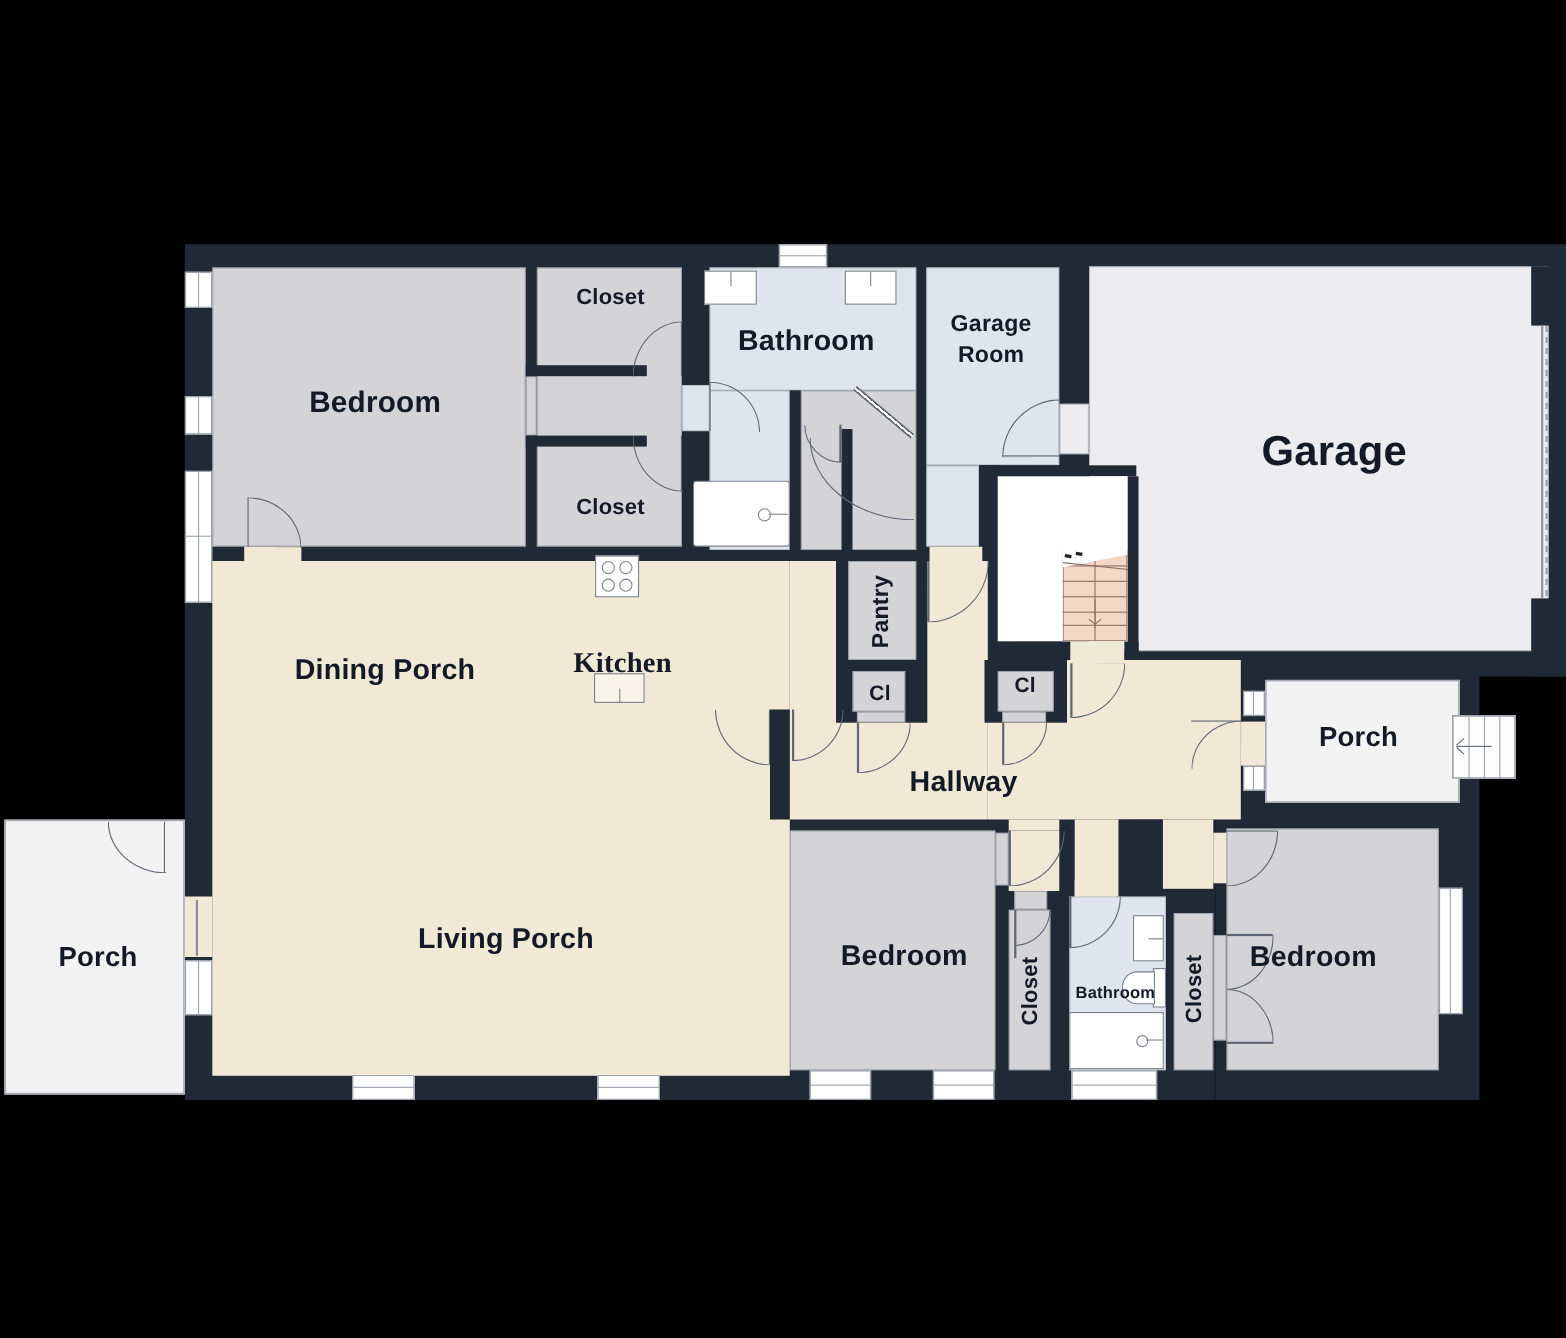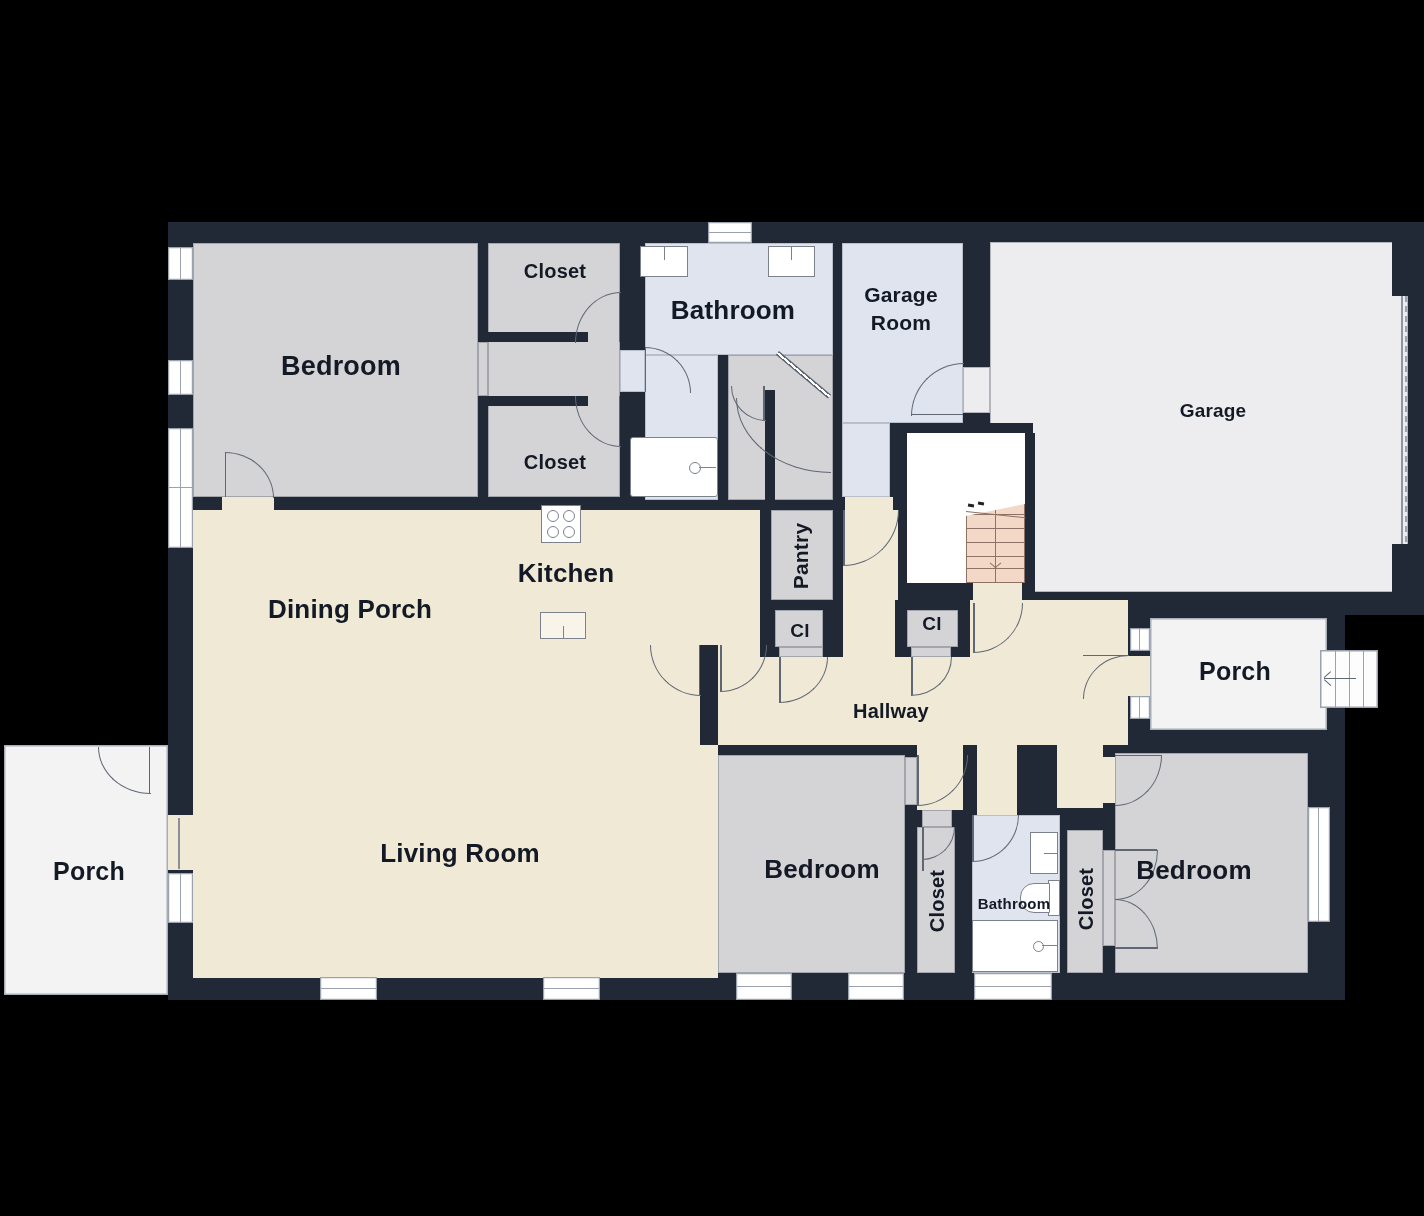--- a/index.html
+++ b/index.html
@@ -253,29 +253,29 @@
   <div class="fix" style="left:972px;top:920px;width:86px;height:52px;">
     <div class="abs" style="left:60px;top:20px;width:9px;height:9px;border:1.3px solid #7b828e;border-radius:50%;"></div>
     <div class="abs" style="left:69px;top:24px;width:15px;height:1.3px;background:#7b828e;"></div>
   </div>
 
   <span class="lbl" style="left:341px;top:366px;font-size:27px;">Bedroom</span>
   <span class="lbl" style="left:555px;top:271px;font-size:20px;">Closet</span>
   <span class="lbl" style="left:555px;top:462px;font-size:20px;">Closet</span>
   <span class="lbl" style="left:733px;top:310px;font-size:26px;">Bathroom</span>
   <span class="lbl wrap" style="left:901px;top:309px;font-size:21px;width:110px;line-height:1.35;">Garage Room</span>
-  <span class="lbl" style="left:1213px;top:411px;font-size:19px;">Garage</span>
-  <span class="lbl" style="left:566px;top:573px;font-size:26px;">Kitchen</span>
+  <span class="lbl" style="left:1213px;top:411px;font-size:38px;">Garage</span>
+  <span class="lbl" style="left:566px;top:603px;font-size:26px;font-family:Liberation Serif, serif;">Kitchen</span>
   <span class="lbl" style="left:350px;top:609px;font-size:26px;">Dining Porch</span>
   <span class="lbl rot" style="left:801px;top:556px;font-size:21px;">Pantry</span>
   <span class="lbl" style="left:800px;top:631px;font-size:19px;">Cl</span>
   <span class="lbl" style="left:932px;top:624px;font-size:19px;">Cl</span>
-  <span class="lbl" style="left:876px;top:711px;font-size:20px;margin-left:15px;">Hallway</span>
+  <span class="lbl" style="left:876px;top:711px;font-size:26px;">Hallway</span>
   <span class="lbl" style="left:1235px;top:671px;font-size:25px;">Porch</span>
   <span class="lbl" style="left:89px;top:871px;font-size:25px;">Porch</span>
-  <span class="lbl" style="left:460px;top:853px;font-size:26px;">Living Room</span>
+  <span class="lbl" style="left:460px;top:853px;font-size:26px;">Living Porch</span>
   <span class="lbl" style="left:822px;top:869px;font-size:26px;">Bedroom</span>
   <span class="lbl rot" style="left:937px;top:901px;font-size:20px;">Closet</span>
   <span class="lbl" style="left:1014px;top:903px;font-size:15px;">Bathroom</span>
   <span class="lbl rot" style="left:1086px;top:899px;font-size:20px;">Closet</span>
   <span class="lbl" style="left:1194px;top:870px;font-size:26px;">Bedroom</span>
 
 </div>
 
 </body></html>

